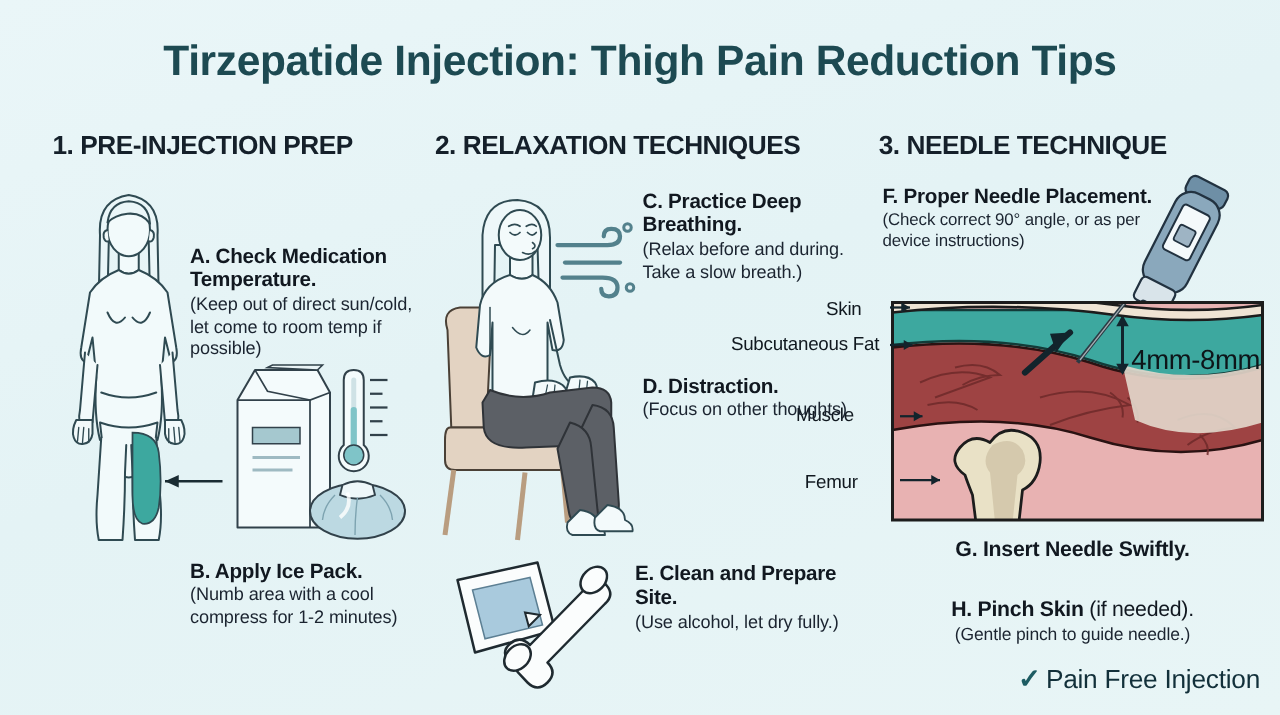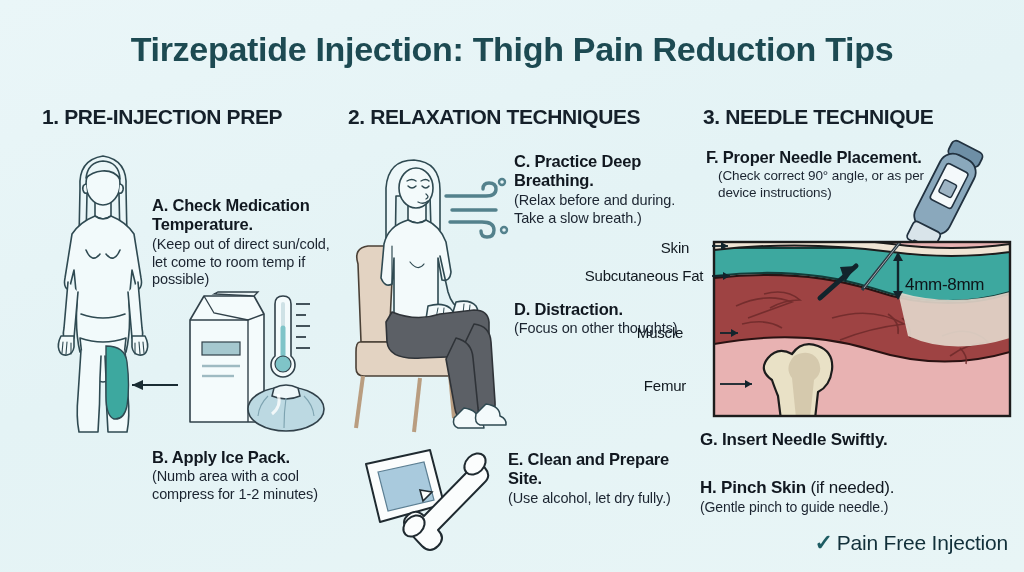--- a/index.html
+++ b/index.html
@@ -39,32 +39,32 @@
   .tip { position: absolute; }
   .tip .hd {
     font-size: 16.5px; font-weight: bold; color: #111820;
     line-height: 1.18; letter-spacing: -0.2px;
   }
   .tip .sub {
     font-size: 14.5px; color: #1b2430; line-height: 1.22;
     letter-spacing: -0.1px; margin-top: 1px;
   }
   .tip .hd .reg { font-weight: normal; }
-  .tip.center { text-align: left; }
+  .tip.center { text-align: center; }
 
   #tipA { left: 152px; top: 152px; width: 196px; margin-top: 44px; }
   #tipB { left: 152px; top: 448px; width: 200px; }
   #tipC { left: 514px; top: 152px; width: 180px; }
   #tipD { left: 514px; top: 300px; width: 180px; }
   #tipE { left: 508px; top: 450px; width: 196px; }
   #tipF { left: 706px; top: 148px; width: 230px; }
   #tipG { left: 700px; top: 430px; width: 316px; }
   #tipH { left: 700px; top: 478px; width: 316px; }
 
-  #tipF .sub { font-size: 13.5px; line-height: 1.2; margin-left: 12px; }
+  #tipF .sub { font-size: 13.5px; line-height: 1.2; }
   #tipG .hd, #tipH .hd { font-size: 17px; }
   #tipG .sub, #tipH .sub { font-size: 14px; }
 
   .painfree {
     position: absolute; left: 700px; top: 530px; width: 316px;
     text-align: right; padding-right: 8px;
     font-size: 21px; color: #12303a;
     letter-spacing: -0.2px;
     white-space: nowrap;
   }
@@ -76,21 +76,21 @@
     font-size: 15px; color: #10181f; line-height: 1.08;
     letter-spacing: -0.2px; white-space: nowrap;
   }
   #lblSkin   { left: 640px; top: 240px; width: 70px; }
   #lblFat    { left: 578px; top: 268px; width: 132px; }
   #lblMuscle { left: 610px; top: 325px; width: 100px; }
   #lblFemur  { left: 620px; top: 378px; width: 90px; }
 
   .depth {
     position: absolute; left: 905px; top: 275px;
-    font-size: 17px; color: #0d1519; font-weight: normal;
+    font-size: 22px; color: #0d1519; font-weight: normal;
     letter-spacing: -0.3px; white-space: nowrap;
   }
 
   svg { display: block; overflow: visible; }
   .art { position: absolute; }
 </style>
 </head>
 <body>
 
 <div id="poster">

